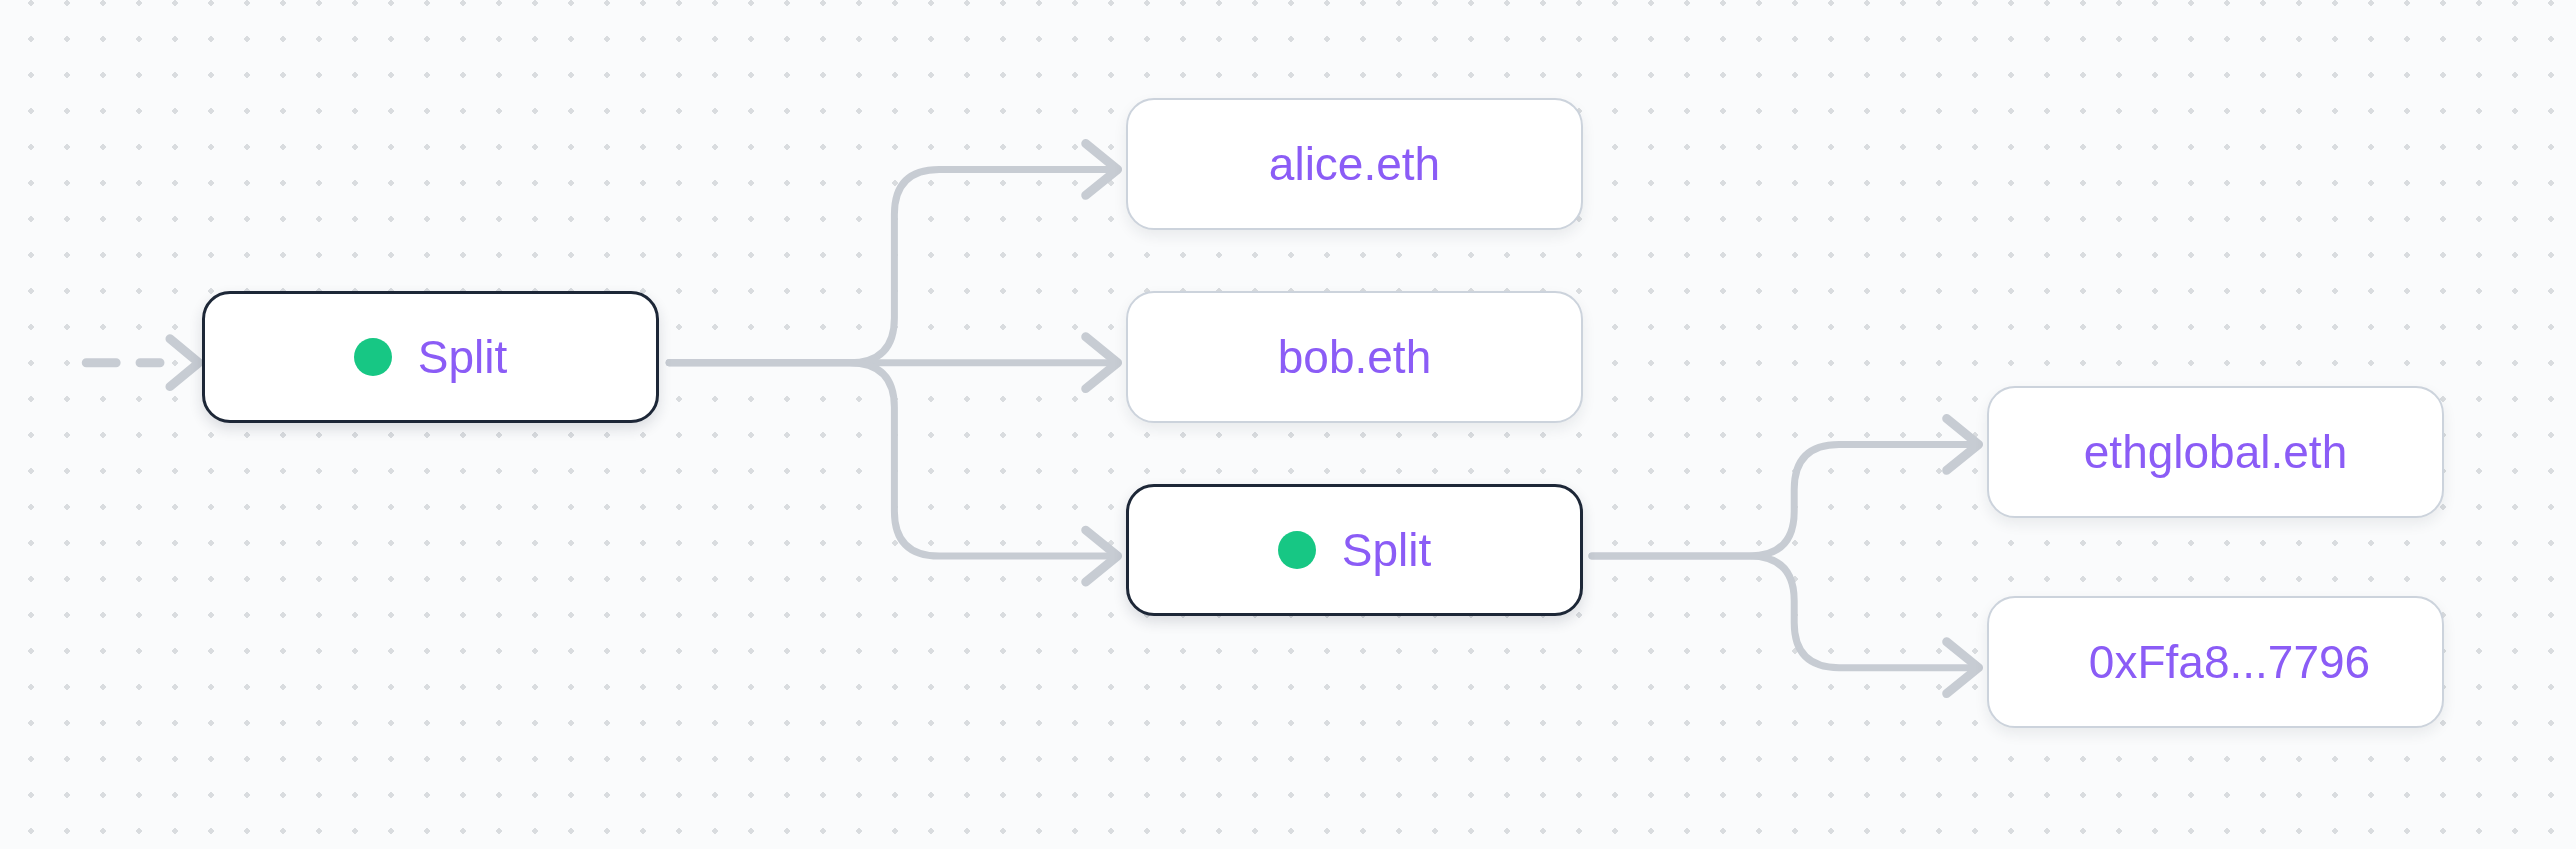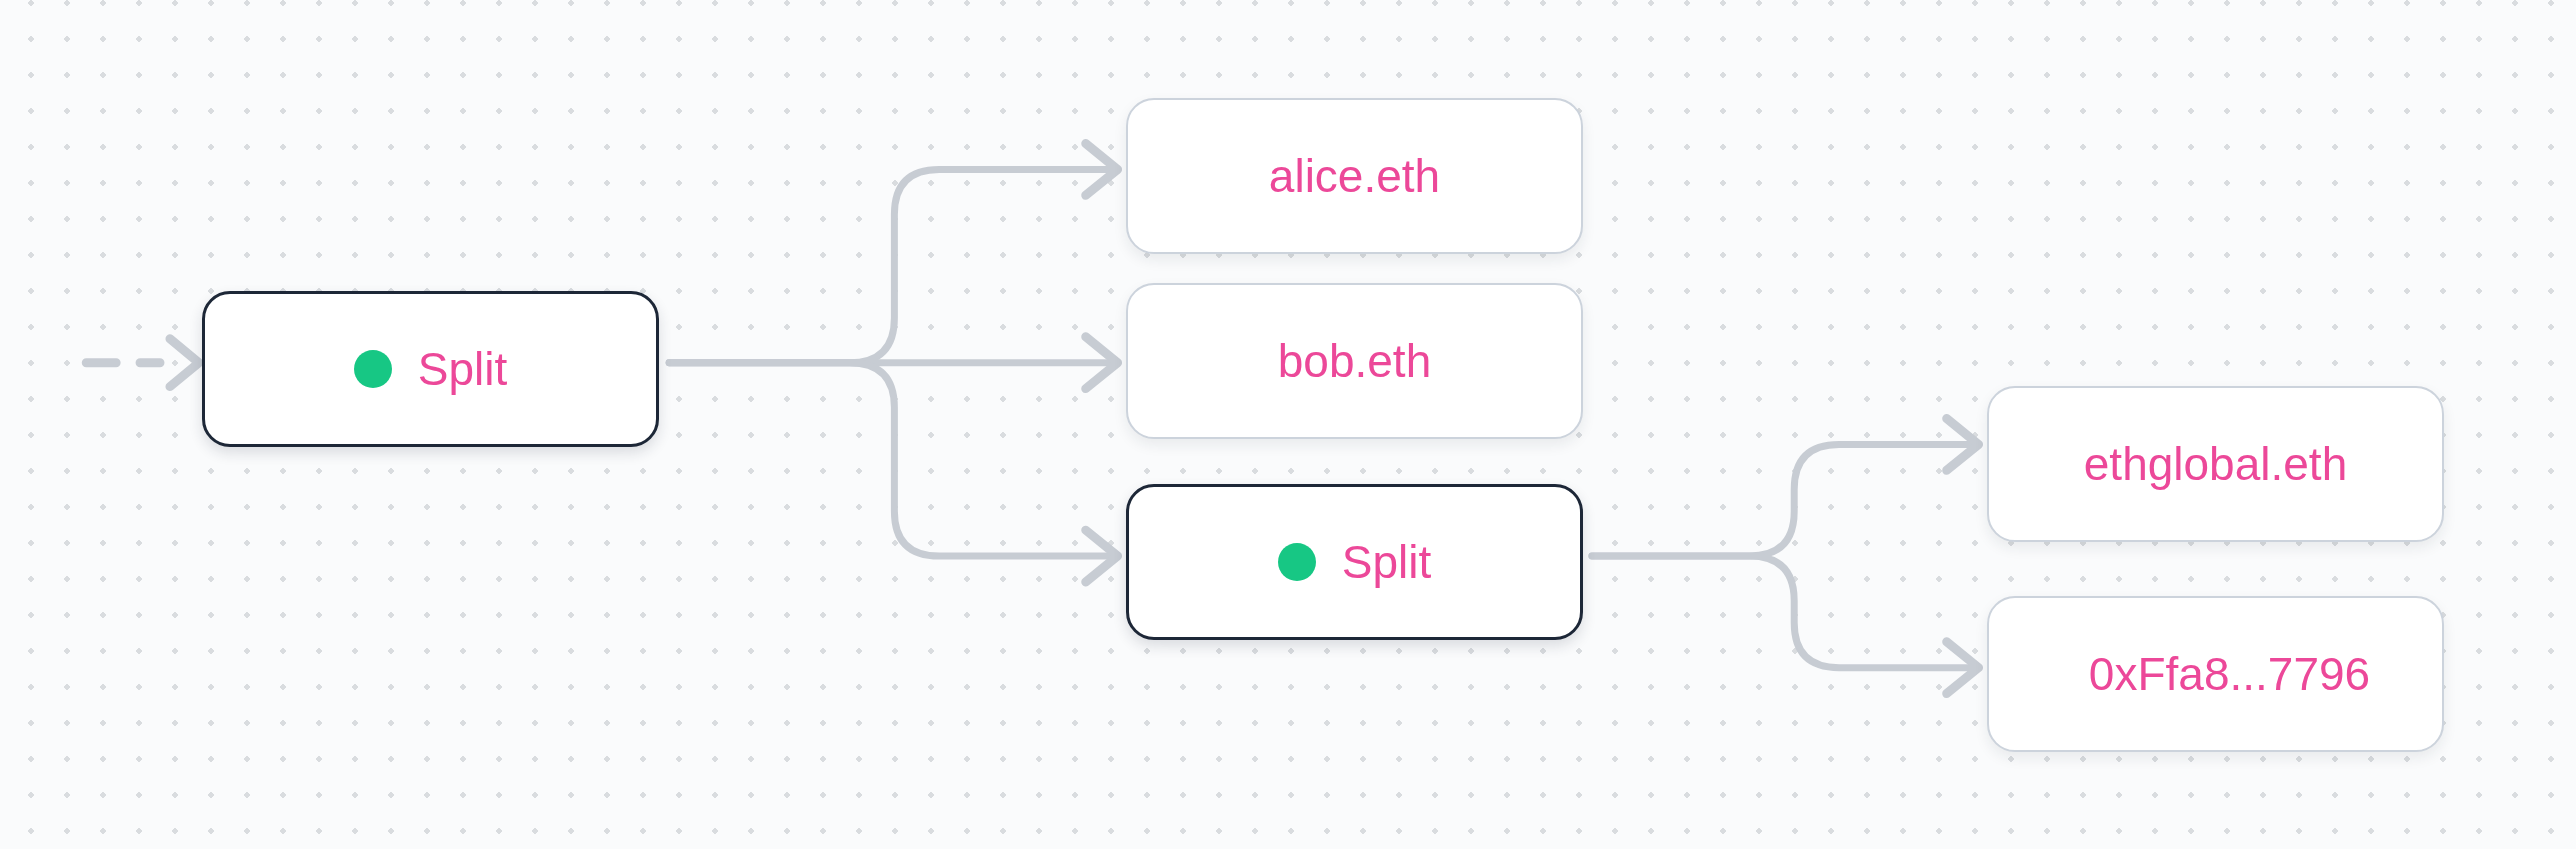--- a/index.html
+++ b/index.html
@@ -37,31 +37,31 @@
   .arrowhead {
     fill: none;
     stroke: #c7ccd3;
     stroke-width: 9px;
     stroke-linecap: round;
     stroke-linejoin: round;
   }
   .node {
     position: absolute;
     width: 457px;
-    height: 156px;
+    height: 132px;
     box-sizing: border-box;
     background: #ffffff;
     border-radius: 28px;
     display: flex;
     align-items: center;
     justify-content: center;
     gap: 26px;
     font-size: 46px;
     font-weight: 500;
-    color: #ec4899;
+    color: #8b5cf6;
     cursor: pointer;
   }
   .node.split {
     border: 3px solid #1d2737;
     box-shadow: 0 6px 14px rgba(25, 35, 55, 0.14);
   }
   .node.recipient {
     border: 2px solid #ccd3dc;
     box-shadow: 0 6px 14px rgba(25, 35, 55, 0.08);
   }
@@ -114,21 +114,21 @@
 
   <div class="node split" style="left:202px; top:291px;">
     <span class="status-dot"></span>
     <span class="node-label">Split</span>
   </div>
 
   <div class="node recipient" style="left:1126px; top:98px;">
     <span class="node-label">alice.eth</span>
   </div>
 
-  <div class="node recipient" style="left:1126px; top:283px;">
+  <div class="node recipient" style="left:1126px; top:291px;">
     <span class="node-label">bob.eth</span>
   </div>
 
   <div class="node split" style="left:1126px; top:484px;">
     <span class="status-dot"></span>
     <span class="node-label">Split</span>
   </div>
 
   <div class="node recipient" style="left:1987px; top:386px;">
     <span class="node-label">ethglobal.eth</span>

